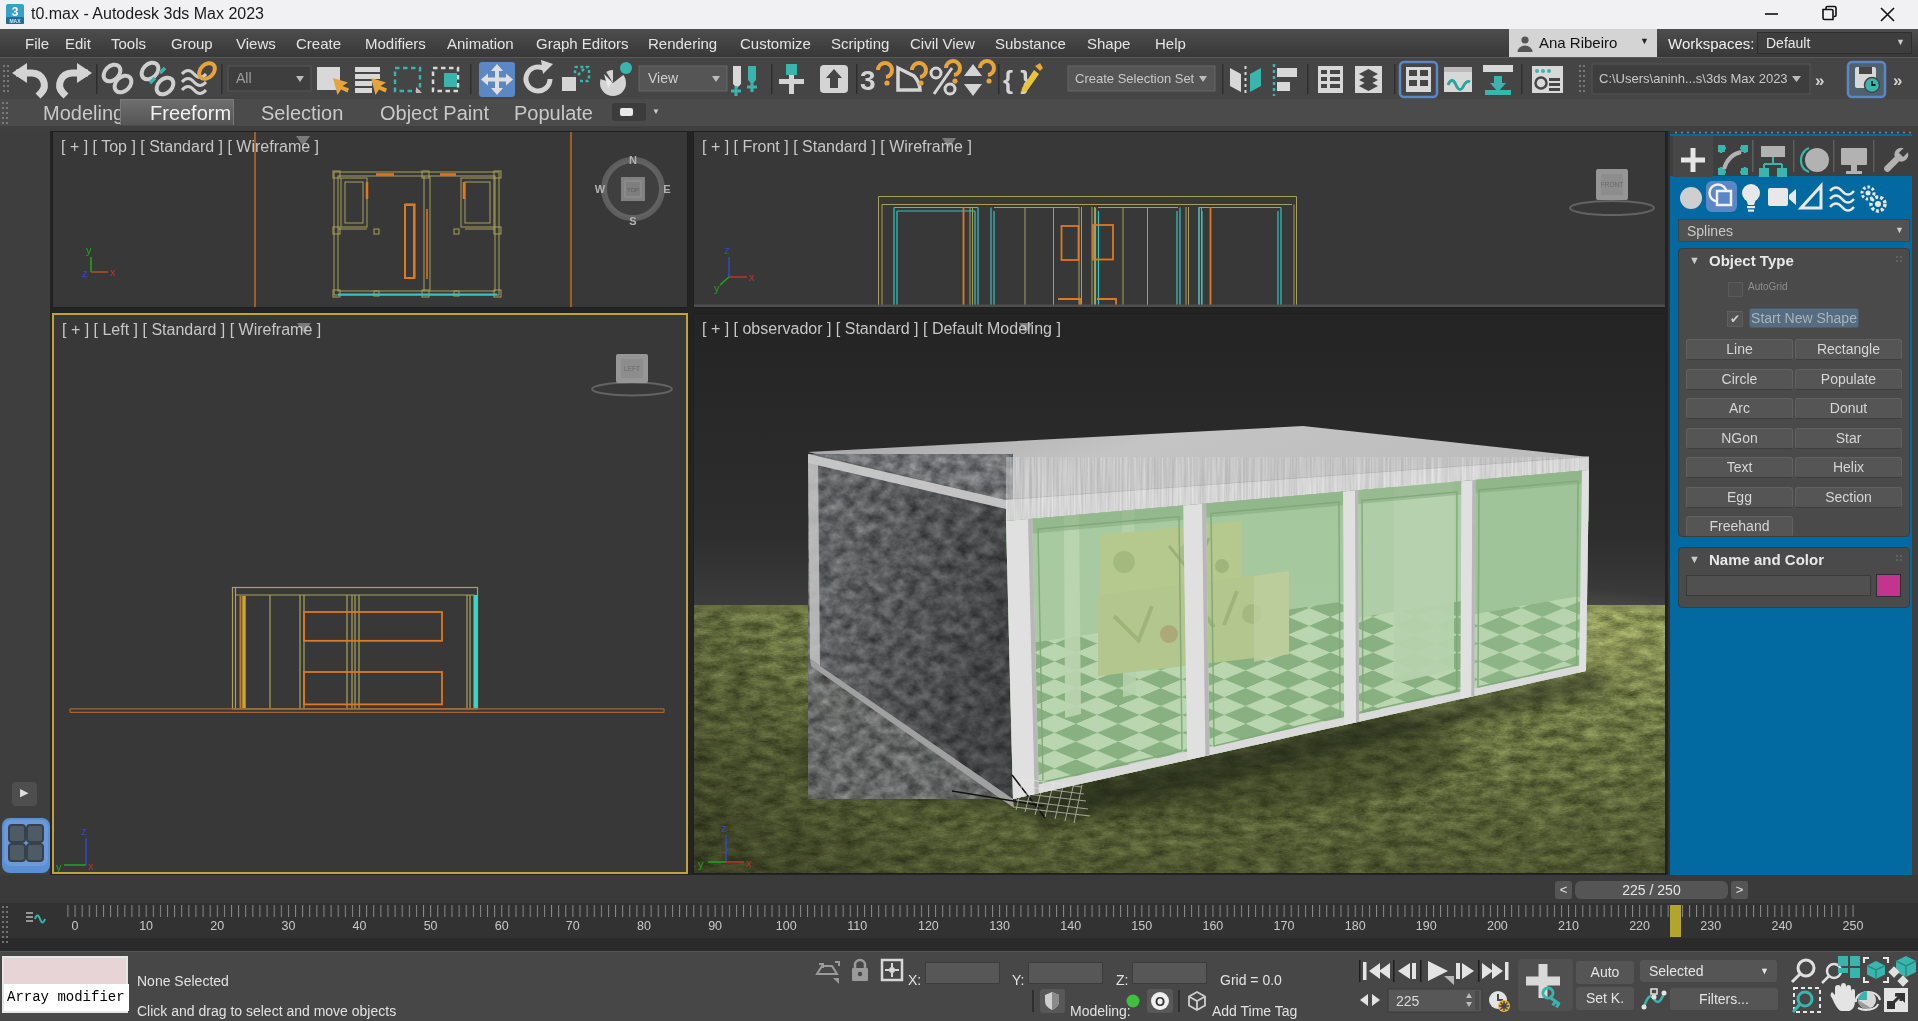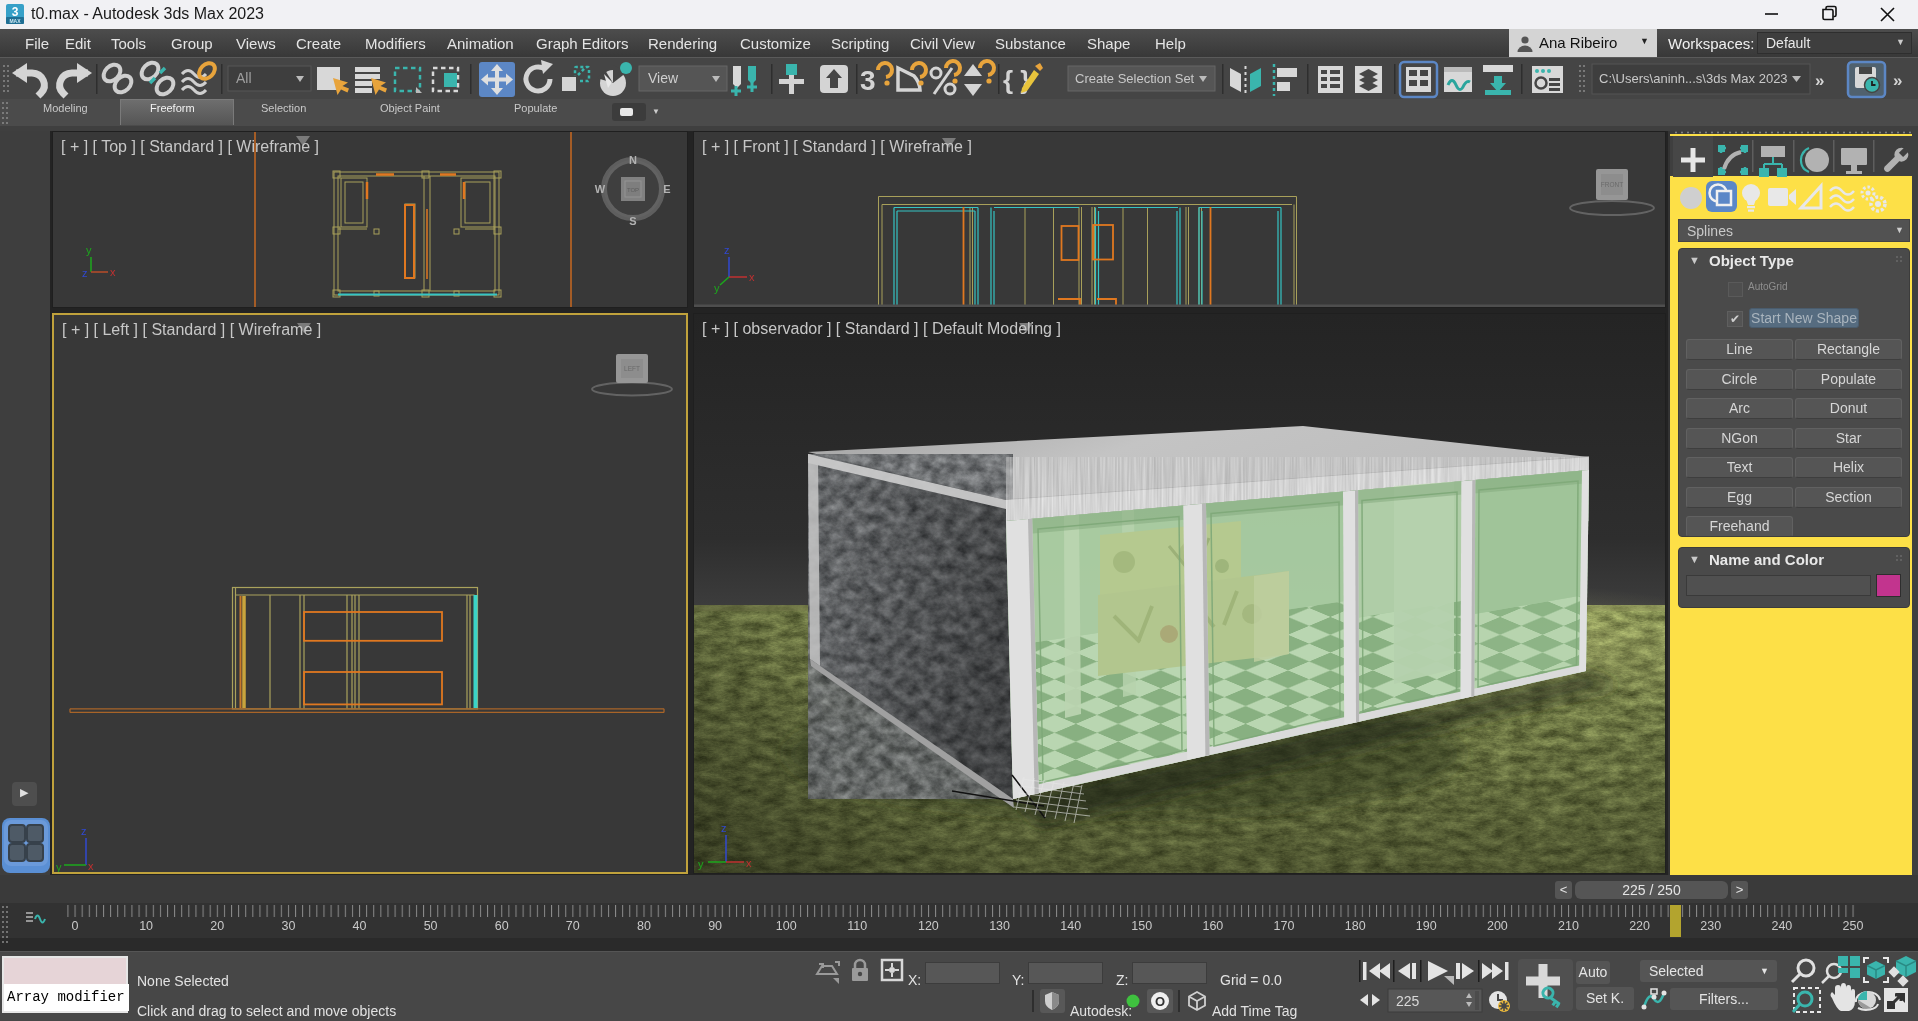--- a/index.html
+++ b/index.html
@@ -7,29 +7,29 @@
 
 #titlebar{left:0;top:0;width:1918px;height:29px;background:#f1f1f4;color:#1a1a1a;}
 #titlebar .txt{position:absolute;left:31px;top:5px;font-size:16px;}
 
 #menubar{left:0;top:29px;width:1918px;height:28px;background:linear-gradient(#4d4d4d,#383838);}
 .menuitem{position:absolute;top:6px;font-size:15px;color:#e4e4e4;}
 
 #toolbar{left:0;top:57px;width:1918px;height:42px;background:#454545;border-top:1px solid #5a5a5a;box-sizing:border-box;}
 
 #ribbon{left:0;top:99px;width:1918px;height:27px;background:#4b4b4b;}
-.rtab{position:absolute;top:3px;font-size:11px;color:#c9c9c9;}
+.rtab{position:absolute;top:3px;font-size:20px;color:#c9c9c9;}
 #ribbonsub{left:0;top:126px;width:1918px;height:5px;background:#3f3f3f;}
 
 #vzone{left:0;top:131px;width:1918px;height:744px;background:#232323;}
 #leftrail{left:0;top:0;width:50px;height:744px;background:#3e3e3e;}
 .vp{position:absolute;background:#383838;border:1px solid #1f1f1f;box-sizing:border-box;}
 .vplabel{position:absolute;left:8px;top:6px;font-size:16px;color:#c7c7c7;white-space:nowrap;z-index:5;}
 
-#cmdpanel{left:1668px;top:131px;width:250px;height:744px;background:#fde047;border-left:2px solid #333;box-sizing:border-box;}
+#cmdpanel{left:1668px;top:131px;width:250px;height:744px;background:#0369a1;border-left:2px solid #333;box-sizing:border-box;}
 
 #timeline{left:0;top:875px;width:1918px;height:76px;background:#3a3a3a;}
 #ruler{position:absolute;left:0;top:28px;width:1918px;height:35px;background:#323232;}
 #rulerdark{position:absolute;left:0;top:63px;width:1918px;height:13px;background:#2a2a2a;}
 
 #statusbar{left:0;top:951px;width:1918px;height:70px;background:#474747;border-top:1px solid #555;box-sizing:border-box;}
 .sbtxt{position:absolute;font-size:14px;color:#e2e2e2;margin-top:8px;}
 .btn{position:absolute;background:#555;border-radius:3px;color:#e4e4e4;font-size:14px;text-align:center;}
 .obtn{position:absolute;width:107px;height:21px;background:#555;border:1px solid #616161;border-bottom-color:#3e3e3e;border-radius:3px;box-sizing:border-box;text-align:center;font-size:14px;color:#d6d6d6;line-height:19px;}
 </style></head>
@@ -921,23 +921,23 @@
     </div>
     <span class="sbtxt" style="left:137px;top:13px;">None Selected</span>
     <span class="sbtxt" style="left:137px;top:43px;">Click and drag to select and move objects</span>
     <span class="sbtxt" style="left:908px;top:12px;">X:</span>
     <div class="abs" style="left:925px;top:10px;width:73px;height:20px;background:#575757;border:1px solid #3c3c3c;"></div>
     <span class="sbtxt" style="left:1012px;top:12px;">Y:</span>
     <div class="abs" style="left:1028px;top:10px;width:73px;height:20px;background:#575757;border:1px solid #3c3c3c;"></div>
     <span class="sbtxt" style="left:1116px;top:12px;">Z:</span>
     <div class="abs" style="left:1132px;top:10px;width:73px;height:20px;background:#575757;border:1px solid #3c3c3c;"></div>
     <span class="sbtxt" style="left:1220px;top:12px;">Grid = 0.0</span>
-    <span class="sbtxt" style="left:1070px;top:43px;">Autodesk:</span>
+    <span class="sbtxt" style="left:1070px;top:43px;">Modeling:</span>
     <span class="sbtxt" style="left:1212px;top:43px;">Add Time Tag</span>
-    <div class="btn" style="left:1576px;top:9px;width:34px;height:23px;line-height:23px;">Auto</div>
+    <div class="btn" style="left:1576px;top:9px;width:58px;height:23px;line-height:23px;">Auto</div>
     <div class="btn" style="left:1576px;top:35px;width:58px;height:23px;line-height:23px;">Set K.</div>
     <div class="btn" style="left:1640px;top:8px;width:137px;height:22px;line-height:22px;text-align:left;padding-left:9px;box-sizing:border-box;">Selected<span class="abs" style="right:8px;top:0px;font-size:9px;">▼</span></div>
     <div class="btn" style="left:1670px;top:36px;width:108px;height:22px;line-height:22px;">Filters...</div>
     <svg class="abs" style="left:0;top:0" width="1918" height="70" viewBox="0 0 1918 70">
 
       <g transform="translate(815,8)" fill="none" stroke="#9a9a9a" stroke-width="2">
           <path d="M2 14 l5 -8 h10 l5 8 z"></path>
           <path d="M4 4 h4 v4 M20 2 h4 v4"></path>
           <polygon points="18,18 24,18 24,24" fill="#9a9a9a" stroke="none"></polygon>
         </g>

